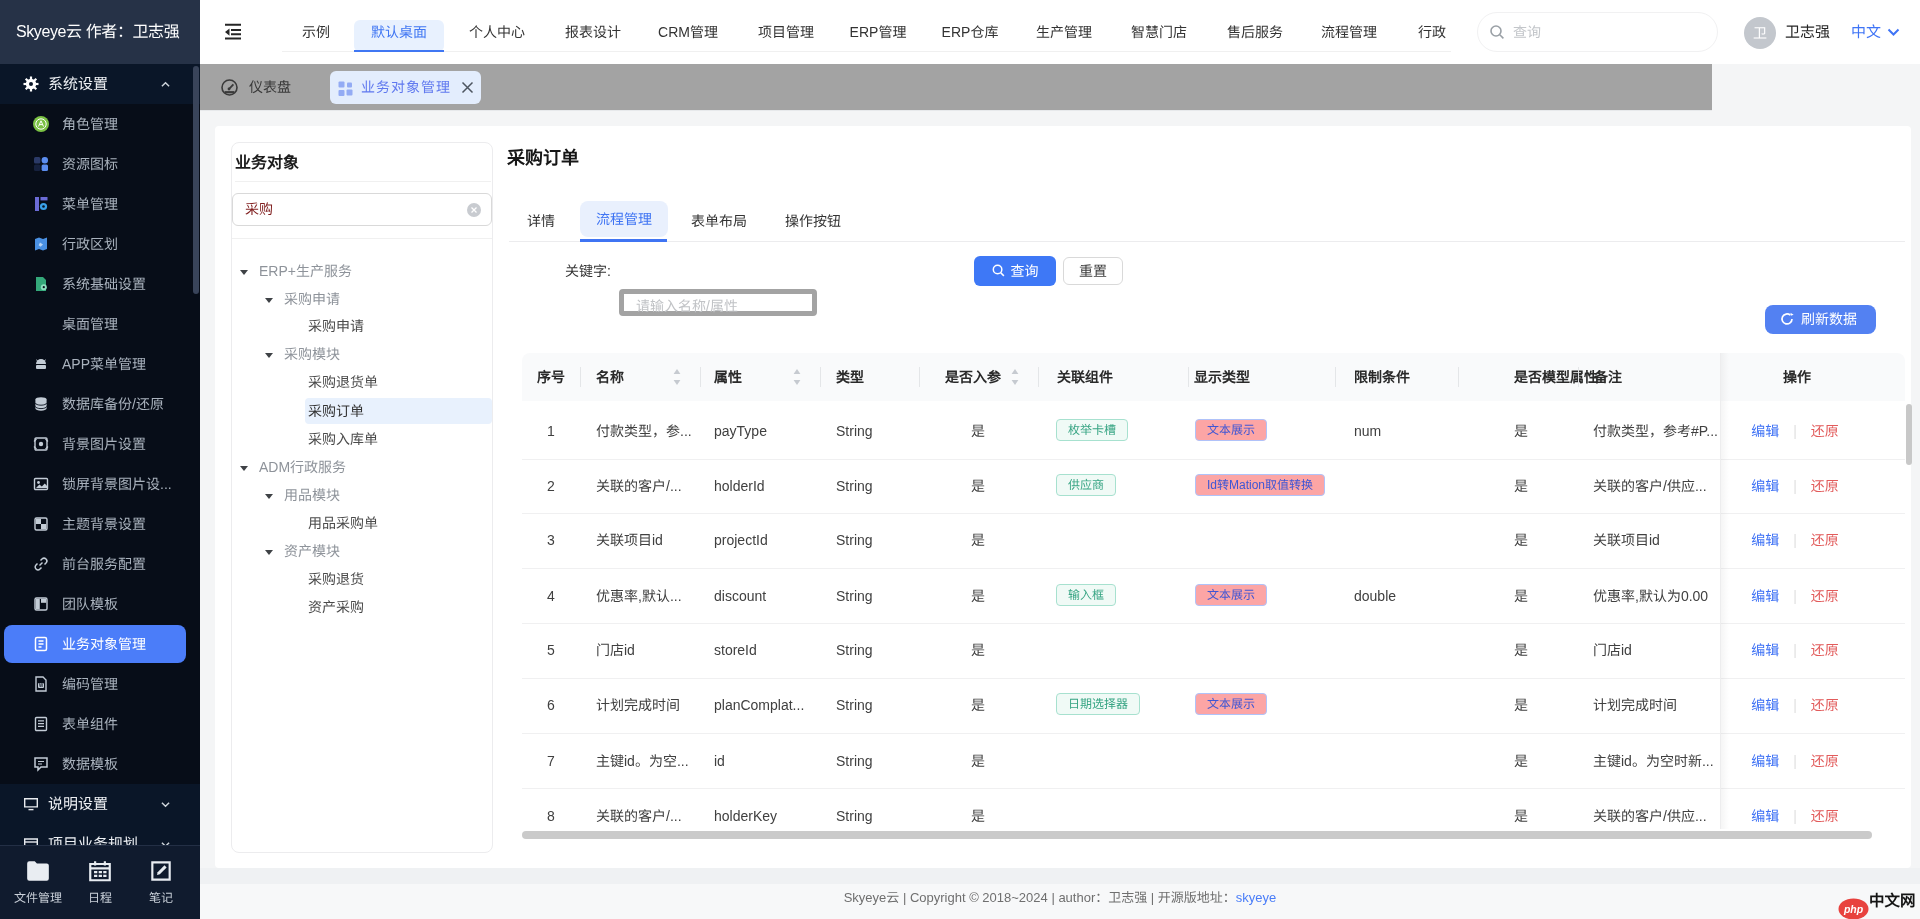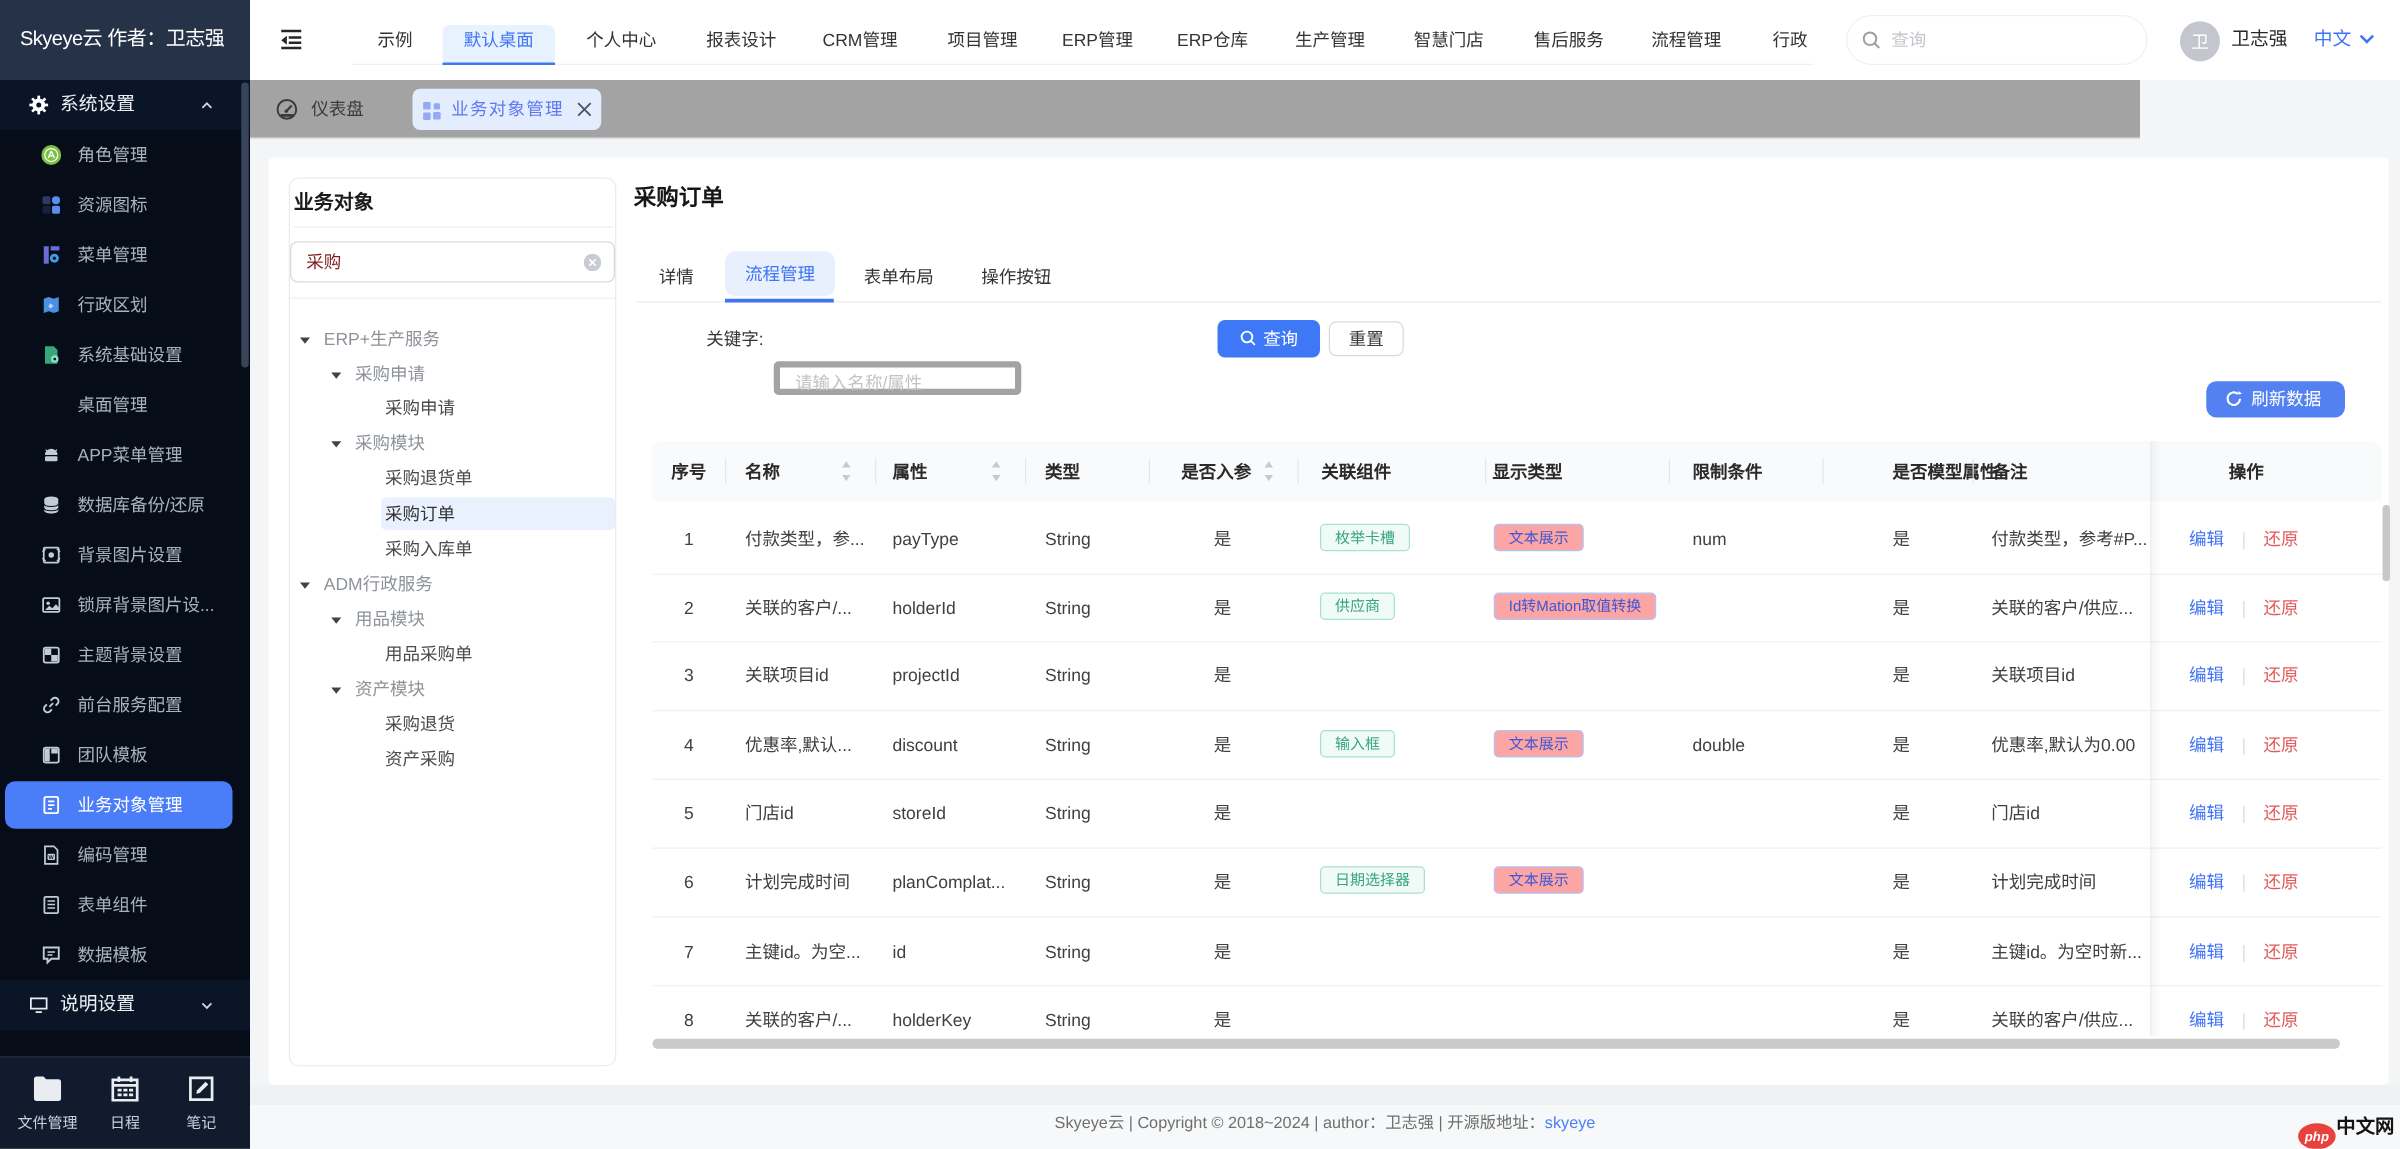--- a/index.html
+++ b/index.html
@@ -248,20 +248,30 @@
           </svg></span>
         <span class="stxt">数据模板</span>
       </div>
     </div>
   <div class="sgroup" style="top:784px;">
     <svg class="gicon" viewBox="0 0 16 16">
         <path fill="none" stroke="#e8ebef" stroke-width="1.4" d="M1.7 2.7h12.6v8.2H1.7z"></path>
         <path stroke="#e8ebef" stroke-width="1.4" d="M5.5 13.6h5"></path>
       </svg>
     <span class="gtxt">说明设置</span>
+    <svg class="chev" viewBox="0 0 10 10">
+        <path d="M1 3 L5 7 L9 3" stroke="#cfd5dc" stroke-width="1.6" fill="none"></path>
+      </svg>
+  </div>
+  <div class="sgroup" style="top:824px;">
+    <svg class="gicon" viewBox="0 0 16 16">
+        <path fill="none" stroke="#e8ebef" stroke-width="1.4" d="M1.7 3h12.6v10H1.7z"></path>
+        <path stroke="#e8ebef" stroke-width="1.4" d="M1.7 6h12.6"></path>
+      </svg>
+    <span class="gtxt">项目业务规划</span>
     <svg class="chev" viewBox="0 0 10 10">
         <path d="M1 3 L5 7 L9 3" stroke="#cfd5dc" stroke-width="1.6" fill="none"></path>
       </svg>
   </div>
   <div id="dock">
     <div class="dockitem" style="left:8px;font-family:Liberation Mono, monospace;">
       <svg width="26" height="26" viewBox="0 0 24 24">
           <path fill="#e9edf2" d="M2 5a2 2 0 0 1 2-2h5l2 2h9a2 2 0 0 1 2 2v12a2 2 0 0 1-2 2H4a2 2 0 0 1-2-2z"></path>
         </svg>
       文件管理

